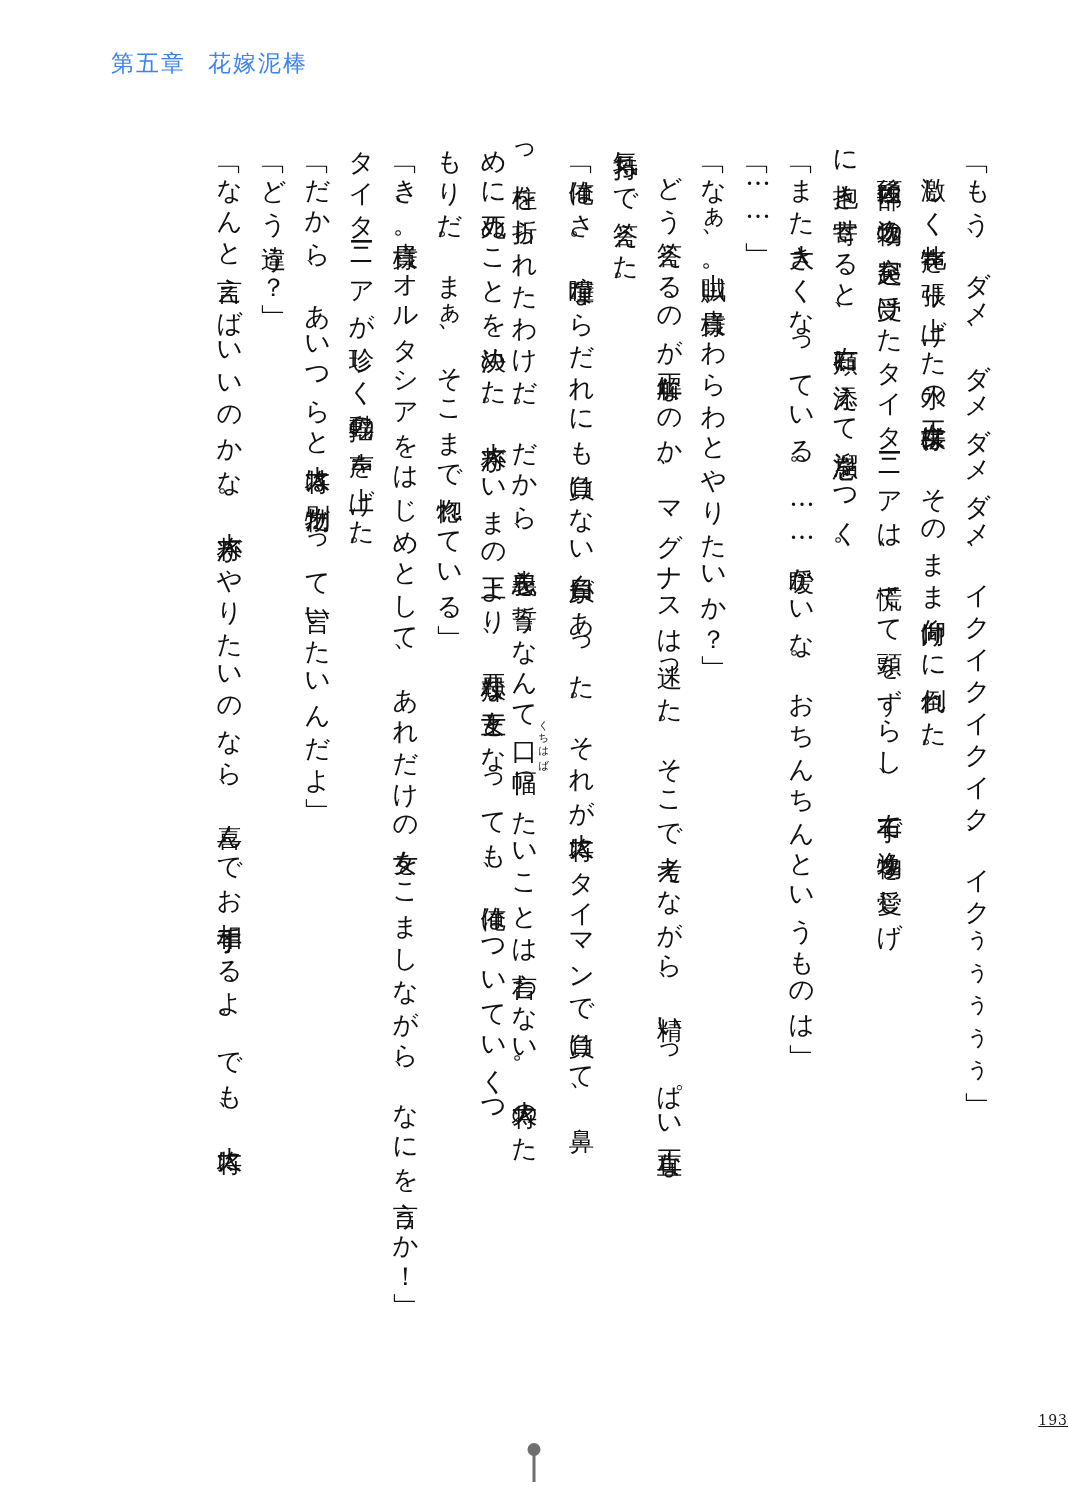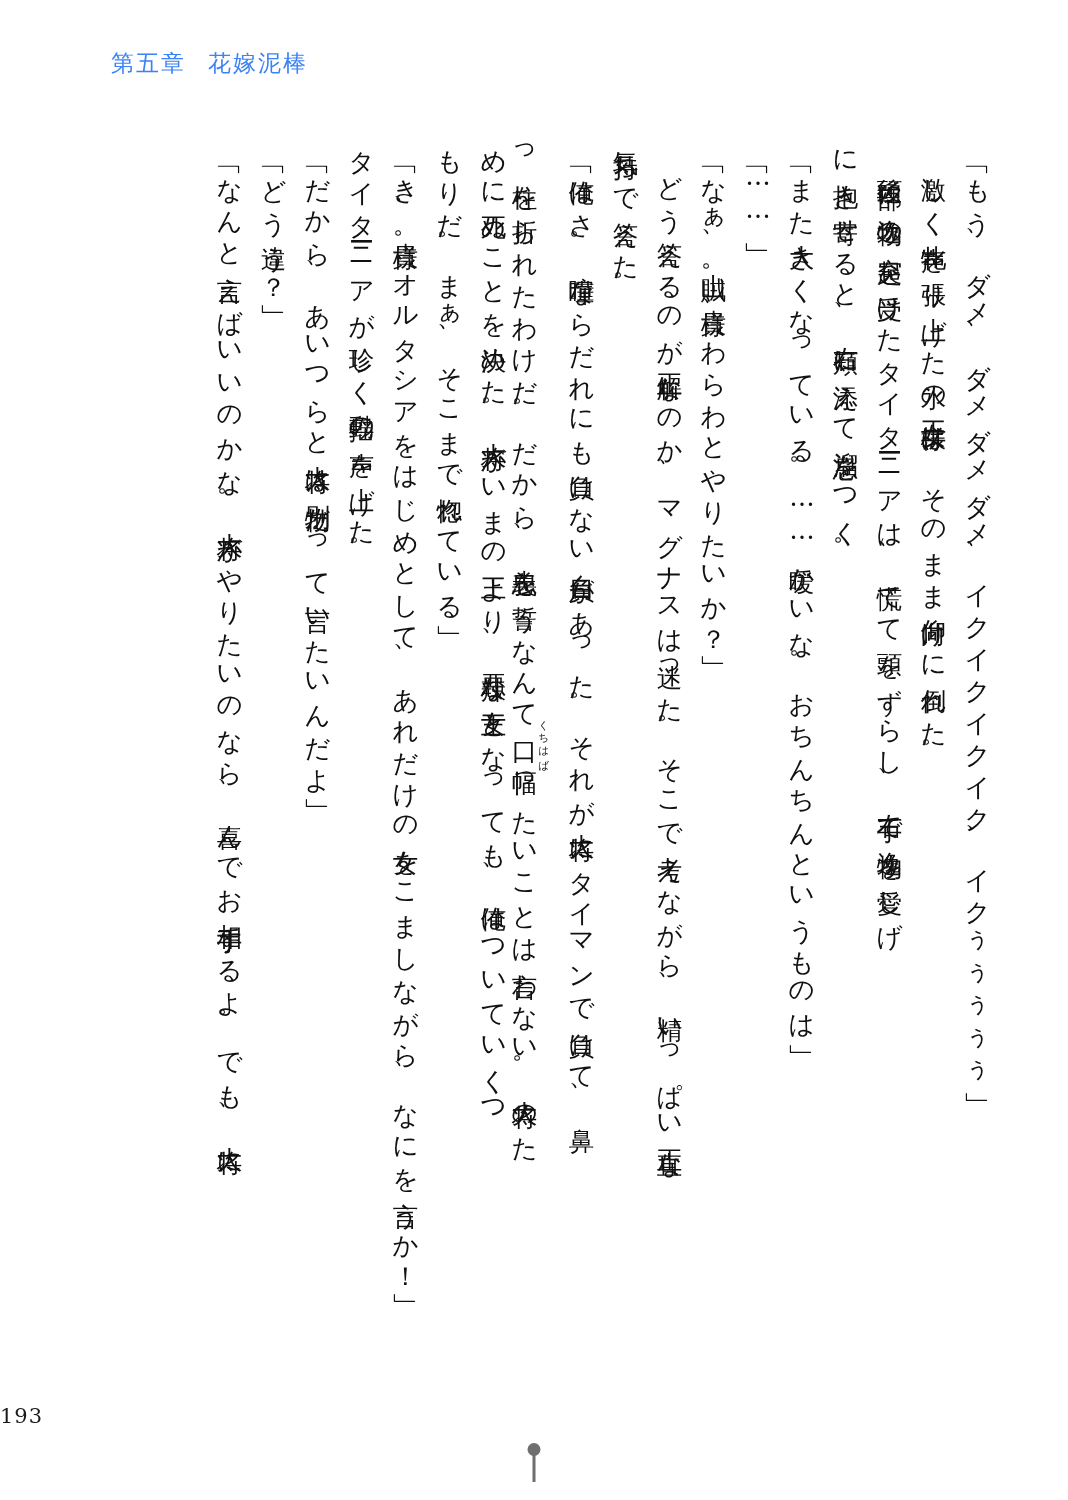--- a/index.html
+++ b/index.html
@@ -68,24 +68,25 @@
     font-size: 10.5px;
     letter-spacing: 1px;
   }
 
   
   .folio {
     position: absolute;
     bottom: 72px;
     left: 0;
     width: 100%;
-    text-align: left;
-    font-size: 21px;
+    text-align: right;
+    font-size: 14px;
     color: #1a1a1a;
     letter-spacing: 1px;
+    text-decoration: underline;
   }
   
   .folio-mark {
     position: absolute;
     bottom: 18px;
     left: 50%;
     transform: translateX(-50%);
     width: 3px;
     height: 34px;
     background: #6f6f6f;

